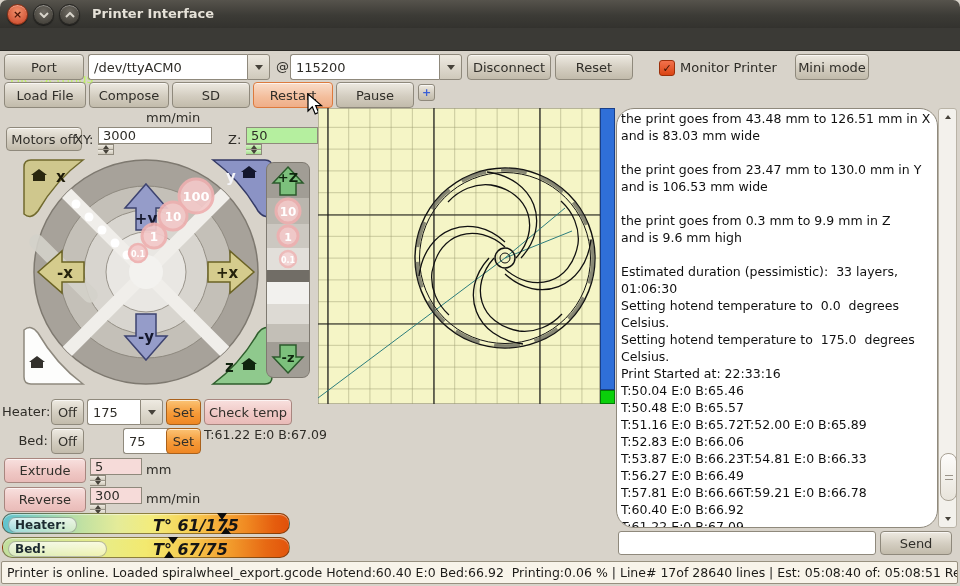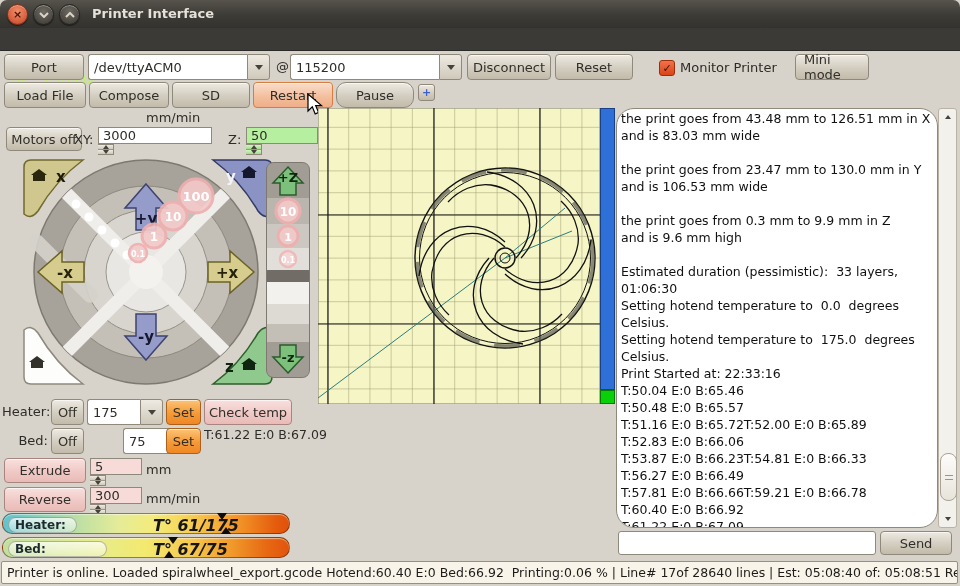--- a/index.html
+++ b/index.html
@@ -105,27 +105,27 @@
   <div class="abs combo" style="left:290px;top:54px;width:172px;height:26px;">
     <div class="field">115200</div>
     <div class="arrow">
         <span class="tri-dn"></span>
       </div>
   </div>
   <div class="abs btn" style="left:467px;top:54px;width:84px;height:26px;">Disconnect</div>
   <div class="abs btn" style="left:555px;top:54px;width:78px;height:26px;">Reset</div>
   <div class="abs checkbox" style="left:659px;top:60px;">✓</div>
   <div class="abs lbl" style="left:680px;top:60px;">Monitor Printer</div>
-  <div class="abs btn" style="left:795px;top:54px;width:74px;height:26px;padding-left:8px;">Mini mode</div>
+  <div class="abs btn" style="left:795px;top:54px;width:74px;height:26px;">Mini mode</div>
 
   <div class="abs btn" style="left:4px;top:82px;width:82px;height:26px;">Load File</div>
   <div class="abs btn" style="left:89px;top:82px;width:80px;height:26px;">Compose</div>
   <div class="abs btn" style="left:172px;top:82px;width:78px;height:26px;">SD</div>
   <div class="abs btn hl" style="left:253px;top:82px;width:80px;height:26px;">Restart</div>
-  <div class="abs btn" style="left:336px;top:82px;width:78px;height:26px;border-radius:10px;">Pause</div>
+  <div class="abs btn" style="left:336px;top:82px;width:78px;height:26px;">Pause</div>
   <div class="abs btn small-add" style="left:418px;top:84px;width:17px;height:17px;">+</div>
 
   <svg class="abs" style="left:306px;top:93px;" width="18" height="24">
     <path d="M2,1 L2,18 L6.3,13.8 L9.2,21 L12.6,19.4 L9.7,12.6 L15.5,12.6 Z" fill="#fff" stroke="#000" stroke-width="1.2"></path>
   </svg>
 
   <div class="abs lbl" style="left:146px;top:110px;">mm/min</div>
   <div class="abs btn" style="left:6px;top:127px;width:76px;height:24px;">Motors off</div>
   <div class="abs lbl" style="left:74px;top:132px;">XY:</div>
   <div class="abs spinner" style="left:98px;top:127px;width:114px;height:25px;">

